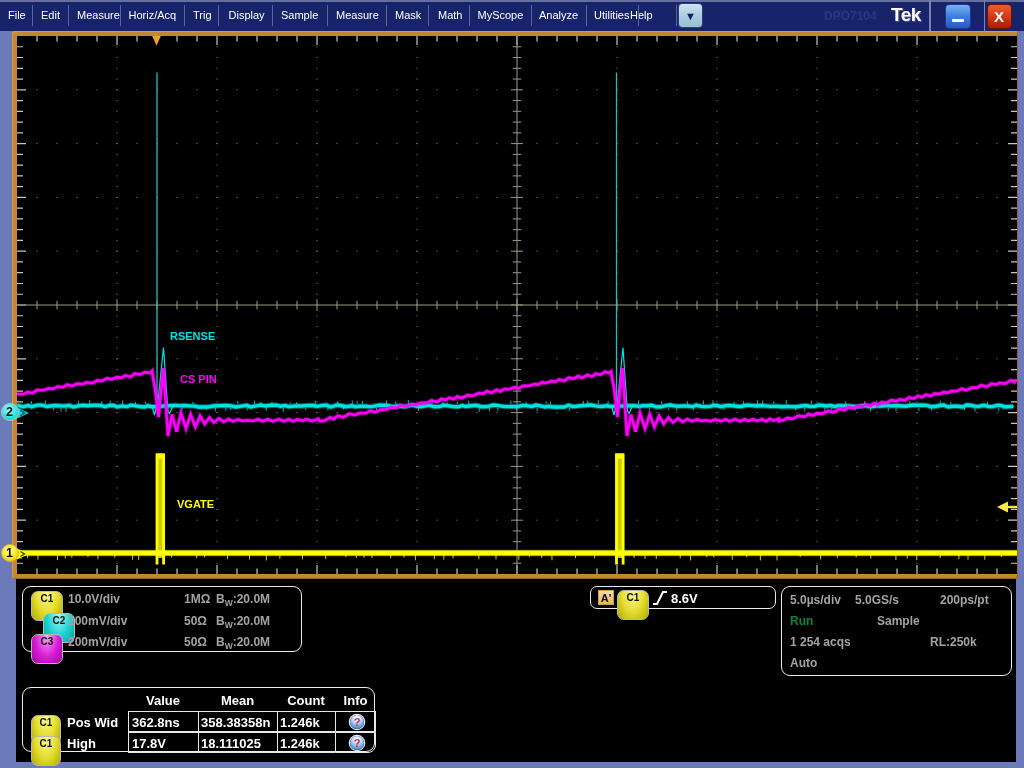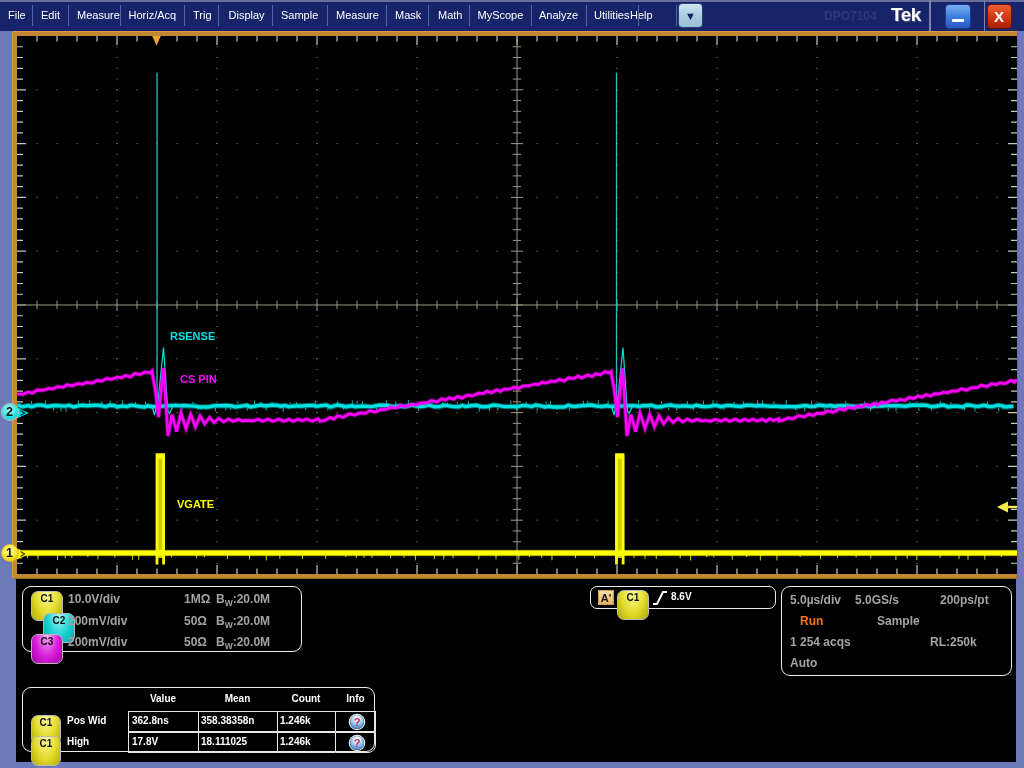--- a/index.html
+++ b/index.html
@@ -26,21 +26,21 @@
   border-radius:3px; box-shadow:inset 1px 1px 0 #d89b42, inset -1px -1px 0 #96681f; }
 #plot { position:absolute; left:17px; top:36px; width:1000px; height:538px; background:#000; }
 #bottom { position:absolute; left:16px; top:579px; width:1000px; height:183px; background:#000; }
 .panel { position:absolute; background:#000; border:1px solid #ececec; border-radius:9px; }
 .pill { position:absolute; width:32px; height:30px; border-radius:7px; border:1px solid #b9b9b9;
   font-size:10px; font-weight:bold; color:#111; text-align:center; line-height:13px; }
 .p1 { background:radial-gradient(ellipse at 50% 0%, #fbfa9e, #e3dc2e 55%, #b0aa00); }
 .p2 { background:radial-gradient(ellipse at 50% 0%, #aef8f8, #1ed3d3 55%, #00a0a0); }
 .p3 { background:radial-gradient(ellipse at 50% 0%, #f8aef8, #d81ed8 55%, #a400a4); }
 .t { position:absolute; color:#a3a3a3; font-size:12px; font-weight:bold; white-space:nowrap; }
-.t13 { position:absolute; color:#fff; font-size:10px; font-weight:bold; white-space:nowrap; }
+.t13 { position:absolute; color:#fff; font-size:13px; font-weight:bold; white-space:nowrap; }
 sub.w { font-size:8.5px; vertical-align:-3px; }
 .wl { font-size:11px; font-weight:bold; font-family:"Liberation Sans",sans-serif; }
 .chmark { position:absolute; width:18px; height:18px; border-radius:50%; border:1.2px solid #bdbdbd;
   font-size:12.5px; font-weight:bold; color:#111; text-align:center; line-height:16px; }
 .cell { position:absolute; border:1px solid #e8e8e8; border-right:none; }
 .info { position:absolute; width:14px; height:14px; border-radius:50%;
   background:radial-gradient(circle at 50% 26%, #ffffff 0%, #d4e6f6 26%, #8cbae9 52%, #4a86cc 78%, #3068b2 100%);
   box-shadow:0 0 0 1.3px #dce8f4;
   color:#c22a50; font-weight:bold; font-size:11px; text-align:center; line-height:14px; }
 </style></head>
@@ -925,21 +925,21 @@
   <svg style="position:absolute; left:61px; top:3px;" width="16" height="16" viewBox="0 0 16 16">
       <path d="M1 14 H5 L11 2 H15" stroke="#fff" stroke-width="2" fill="none"></path>
     </svg>
   <span class="t13" style="left:80px; top:4px;">8.6V</span>
 </div>
 
 <div class="panel" style="left:781px; top:586px; width:231px; height:90px;">
   <span class="t" style="left:8px; top:6px;">5.0µs/div</span>
   <span class="t" style="left:73px; top:6px;">5.0GS/s</span>
   <span class="t" style="left:158px; top:6px;">200ps/pt</span>
-  <span class="t" style="left:18px; top:27px; color:#f97316;">Run</span>
+  <span class="t" style="left:8px; top:27px; color:#15803d;">Run</span>
   <span class="t" style="left:95px; top:27px;">Sample</span>
   <span class="t" style="left:8px; top:48px;text-align:right;">1 254 acqs</span>
   <span class="t" style="left:148px; top:48px;">RL:250k</span>
   <span class="t" style="left:8px; top:69px;">Auto</span>
 </div>
 
 <div class="panel" style="left:22px; top:687px; width:353px; height:65px;">
   <span class="t13" style="left:105px; top:5px; width:70px; text-align:center;">Value</span>
   <span class="t13" style="left:175px; top:5px; width:79px; text-align:center;">Mean</span>
   <span class="t13" style="left:254px; top:5px; width:58px; text-align:center;">Count</span>

